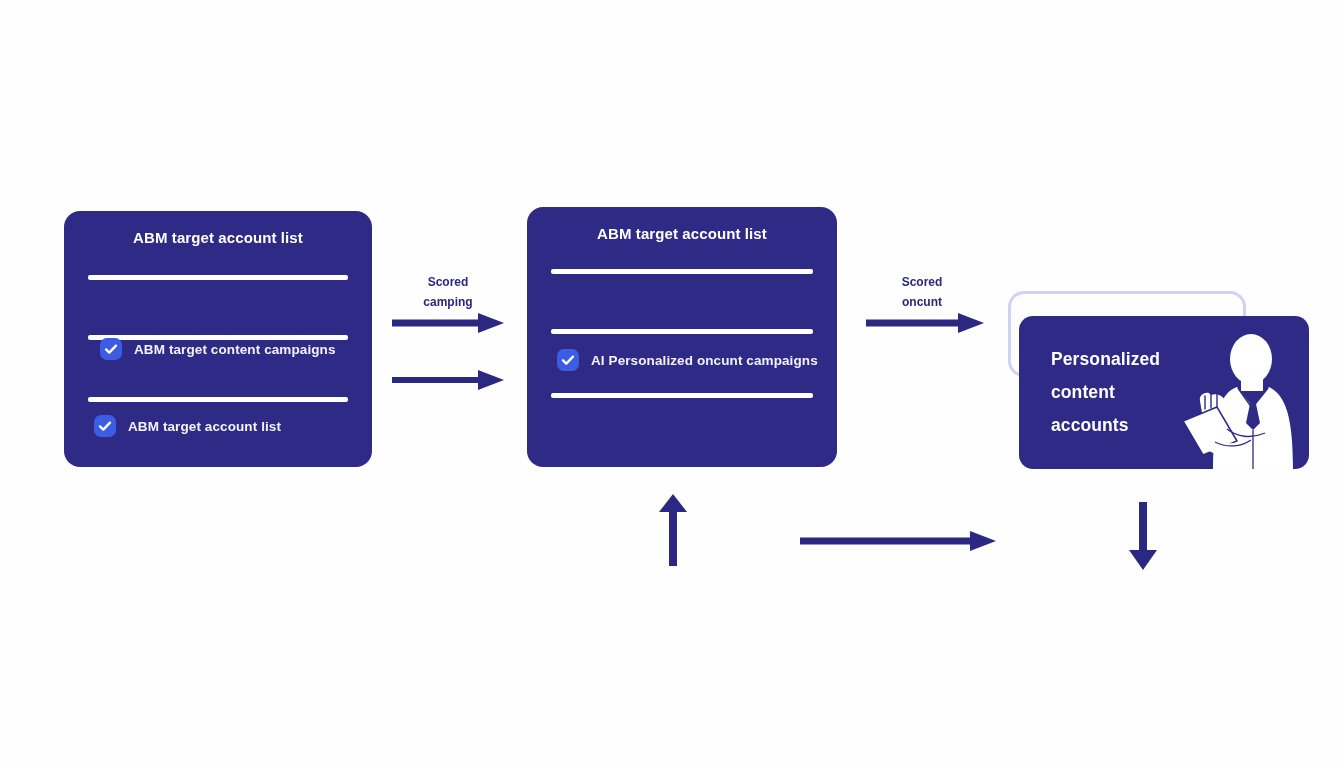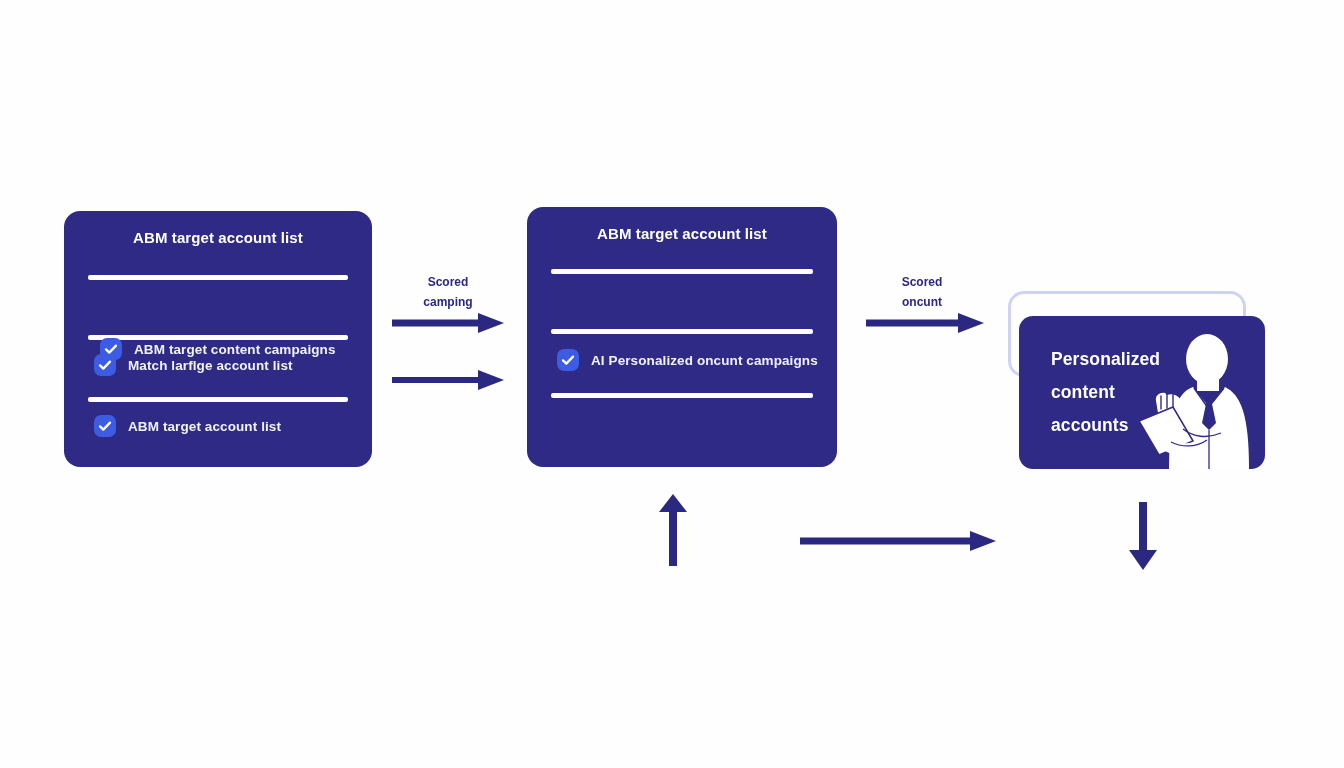--- a/index.html
+++ b/index.html
@@ -108,21 +108,21 @@
     height: 86px;
     border: 3px solid #cfd2f2;
     border-radius: 16px;
     box-sizing: border-box;
     background: transparent;
   }
   #card-three {
     position: absolute;
     left: 1019px;
     top: 316px;
-    width: 246px;
+    width: 290px;
     height: 153px;
     background: #2e2a86;
     border-radius: 14px;
     overflow: hidden;
   }
   #card-three .outcome-title {
     position: absolute;
     left: 32px;
     top: 27px;
     width: 150px;
@@ -170,28 +170,20 @@
 
     <div class="row r1">
       <span class="checkbox">
         <svg width="16" height="16" viewBox="0 0 16 16">
             <path d="M3 8.4 L6.3 11.6 L13 4.6" fill="none" stroke="#ffffff" stroke-width="2.3" stroke-linecap="round" stroke-linejoin="round"></path>
           </svg>
       </span>
       <span class="row-label">ABM target content campaigns</span>
     </div>
 
-    <div class="row r2">
-      <span class="checkbox">
-        <svg width="16" height="16" viewBox="0 0 16 16">
-            <path d="M3 8.4 L6.3 11.6 L13 4.6" fill="none" stroke="#ffffff" stroke-width="2.3" stroke-linecap="round" stroke-linejoin="round"></path>
-          </svg>
-      </span>
-      <span class="row-label">Match larflge account list</span>
-    </div>
 
     <div class="row r3">
       <span class="checkbox">
         <svg width="16" height="16" viewBox="0 0 16 16">
             <path d="M3 8.4 L6.3 11.6 L13 4.6" fill="none" stroke="#ffffff" stroke-width="2.3" stroke-linecap="round" stroke-linejoin="round"></path>
           </svg>
       </span>
       <span class="row-label">ABM target account list</span>
     </div>
   </div>

